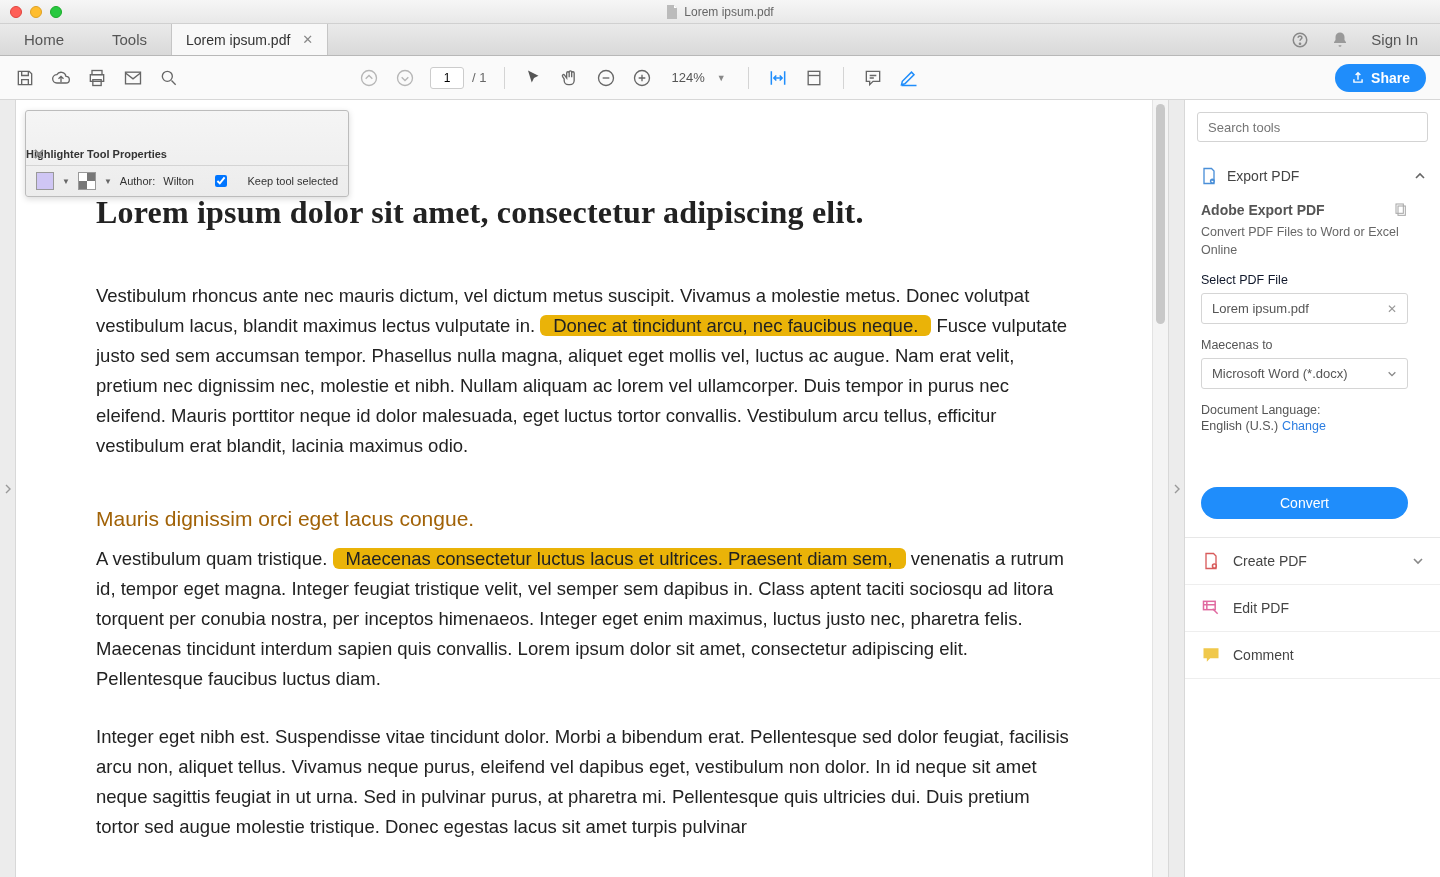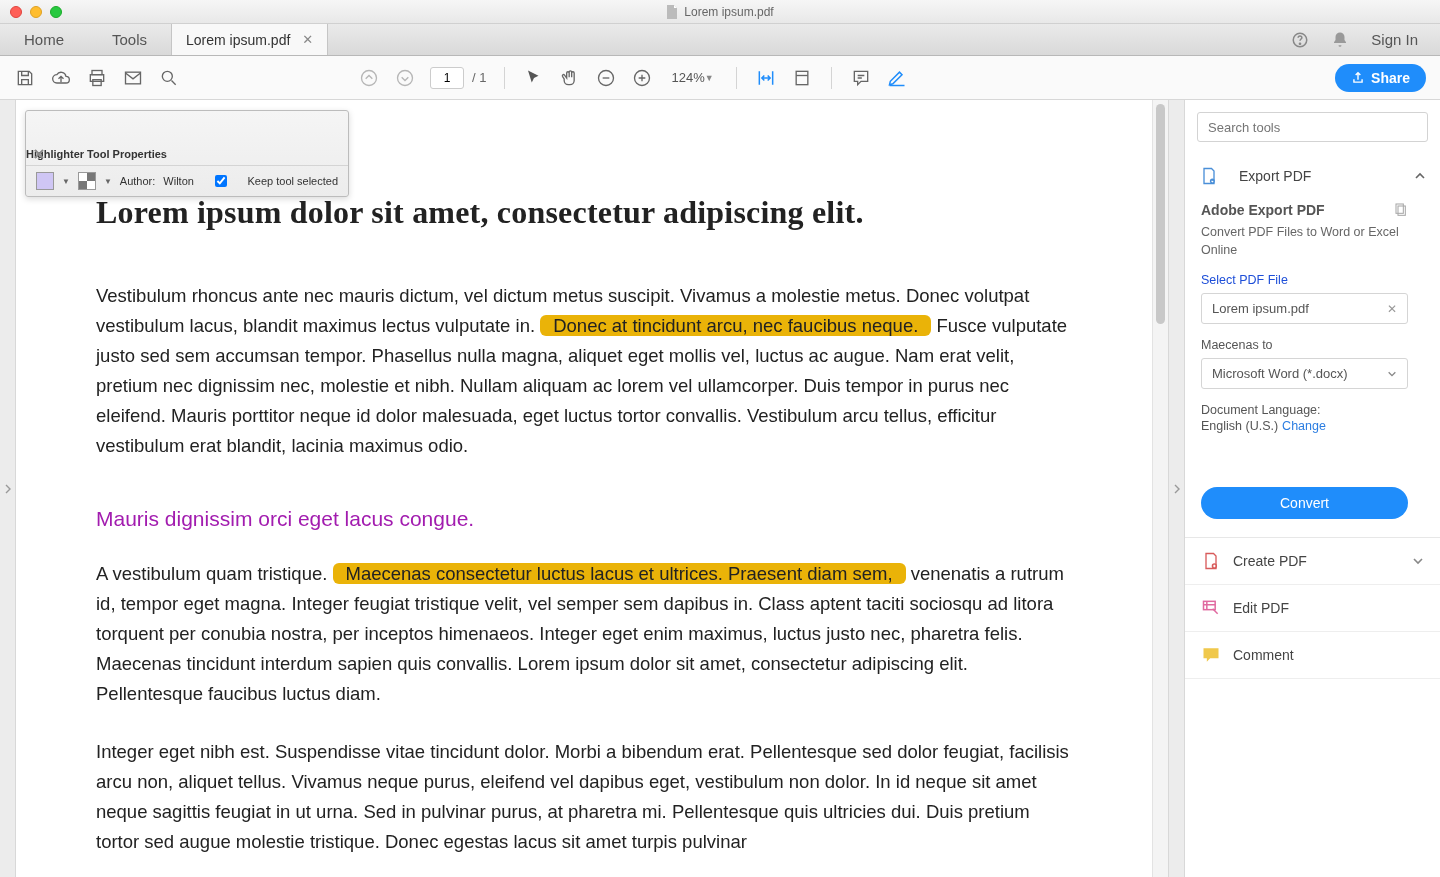--- a/index.html
+++ b/index.html
@@ -24,21 +24,21 @@
   .tabstrip-right { display:flex; align-items:center; gap:22px; padding-right:22px; font-size:15px; color:#555; }
   .icon { display:inline-flex; align-items:center; justify-content:center; }
 
   
   .toolbar { height:44px; border-bottom:1px solid #d7d7d7; background:#fafafa; display:flex; align-items:center; padding:0 14px; gap:14px; }
   .tb-icon { width:22px; height:22px; color:#5f5f5f; display:flex; align-items:center; justify-content:center; }
   .tb-sep { width:1px; height:22px; background:#d4d4d4; margin:0 4px; }
   .toolbar .spacer-lg{flex:0 0 150px;}
   .pagebox { display:flex; align-items:center; gap:8px; color:#666; font-size:13px;}
   .pagebox input{ width:34px; height:22px; border:1px solid #ccc; border-radius:3px; text-align:center; font-size:12px; }
-  .zoombox { display:flex; align-items:center; gap:0; font-size:13px; color:#555; padding:0 4px;}
+  .zoombox { display:flex; align-items:center; gap:12px; font-size:13px; color:#555; padding:0 4px;}
   .zoombox .caret { font-size:9px; color:#888;}
   .share-btn { margin-left:auto; background:#1f8dfb; color:#fff; border:none; border-radius:16px; padding:6px 16px; font-size:14px; font-weight:600; display:flex; align-items:center; gap:6px;}
   .tb-wrap-center{display:flex;align-items:center;gap:14px;}
   .tb-fit{color:#1f8dfb;}
 
   
   .body { display:flex; height: calc(877px - 24px - 32px - 44px); }
   .edgebar { width:16px; background:#ececec; border-right:1px solid #d8d8d8; display:flex; align-items:center; justify-content:center;}
   .edgebar.right{border-left:1px solid #d8d8d8;border-right:none;}
   .edgebar svg{color:#999;}
@@ -54,36 +54,36 @@
   .swatch{width:18px;height:18px;background:#cfc6f4;border:1px solid #999;}
   .opac-icon{width:18px;height:18px;display:inline-block;background:conic-gradient(#777 0 25%,#fff 0 50%,#777 0 75%,#fff 0);border:1px solid #999;}
   .mini-caret{font-size:8px;color:#666;}
   .propspanel label{display:flex;align-items:center;gap:20px;}
   .propspanel input[type=checkbox]{width:12px;height:12px;}
 
   
   .page { position:absolute; left:0; right:0; top:0; padding:64px 80px 0 80px; font-family: Georgia, 'Times New Roman', serif; color:#222; }
   .page h1{ font-size:32px; font-weight:700; margin-bottom:50px; letter-spacing:.2px; margin-top:30px;}
   .page p{ font-size:18.5px; line-height:1.62; margin-bottom:28px; color:#222; font-family: Arial, Helvetica, sans-serif; }
-  .page h2{ font-size:21px; font-weight:400; color:#a21caf; margin-top:46px; margin-bottom:28px; font-family: Arial, Helvetica, sans-serif;}
+  .page h2{ font-size:21px; font-weight:400; color:#a16207; margin-top:46px; margin-bottom:13px; font-family: Arial, Helvetica, sans-serif;}
   .hl{ background:#eab308; border-radius:6px; padding:0 13px;}
 
   
   .rpanel{ width:256px; border-left:1px solid #d8d8d8; background:#fff; display:flex; flex-direction:column; }
   .rsearch{padding:12px;}
   .rsearch input{width:100%;height:30px;border:1px solid #d3d3d3;border-radius:3px;padding:0 10px;font-size:13px;color:#777;}
   .rsection{border-bottom:1px solid #e7e7e7;}
-  .rsection .rhead{display:flex;align-items:center;gap:20px;padding:12px 14px;font-size:14px;color:#444;}
+  .rsection .rhead{display:flex;align-items:center;gap:8px;padding:12px 14px;font-size:14px;color:#444;}
   .rsection .rhead .chev{margin-left:auto;color:#666;}
   .rsection .ricon{width:20px;height:20px;color:#4a8fd8;}
   .export-body{padding:4px 32px 18px 16px;font-size:13px;color:#555;}
   .export-body h3{font-size:14px;font-weight:bold;color:#555;margin-bottom:6px; display:flex;align-items:center;}
   .export-body h3 .pages-icon{margin-left:auto;color:#999;}
   .export-body .sub{font-size:12.5px;color:#666;margin-bottom:14px;line-height:1.4;}
-  .export-body .lbl{font-size:12.5px;color:#1d4ed8;margin-bottom:6px;}
+  .export-body .lbl{font-size:12.5px;color:#0f172a;margin-bottom:6px;}
   .selbox{border:1px solid #d5d5d5;border-radius:3px;padding:7px 10px;display:flex;align-items:center;font-size:13px;margin-bottom:14px;}
   .selbox .x{margin-left:auto;color:#999;font-size:12px;}
   .selbox .chev2{margin-left:auto;color:#888;font-size:10px;}
   .lang{font-size:12.5px;color:#555;margin-bottom:2px;}
   .lang a{color:#2b7de1;text-decoration:none;margin-left:4px;}
   .convert-btn{margin-top:52px;width:100%;background:#1f8dfb;color:#fff;border:none;border-radius:16px;padding:8px 0;font-size:14px;font-weight:500;}
   .toolrow{display:flex;align-items:center;gap:12px;padding:13px 16px;font-size:14px;color:#444;border-bottom:1px solid #eee;}
   .toolrow .chev{margin-left:auto;color:#888;}
   .rfooter{margin-top:auto;text-align:center;font-size:12.5px;color:#666;padding:12px 18px 22px;}
   .rfooter a{color:#2b7de1;text-decoration:none;display:block;margin-top:18px;font-size:13px;}

